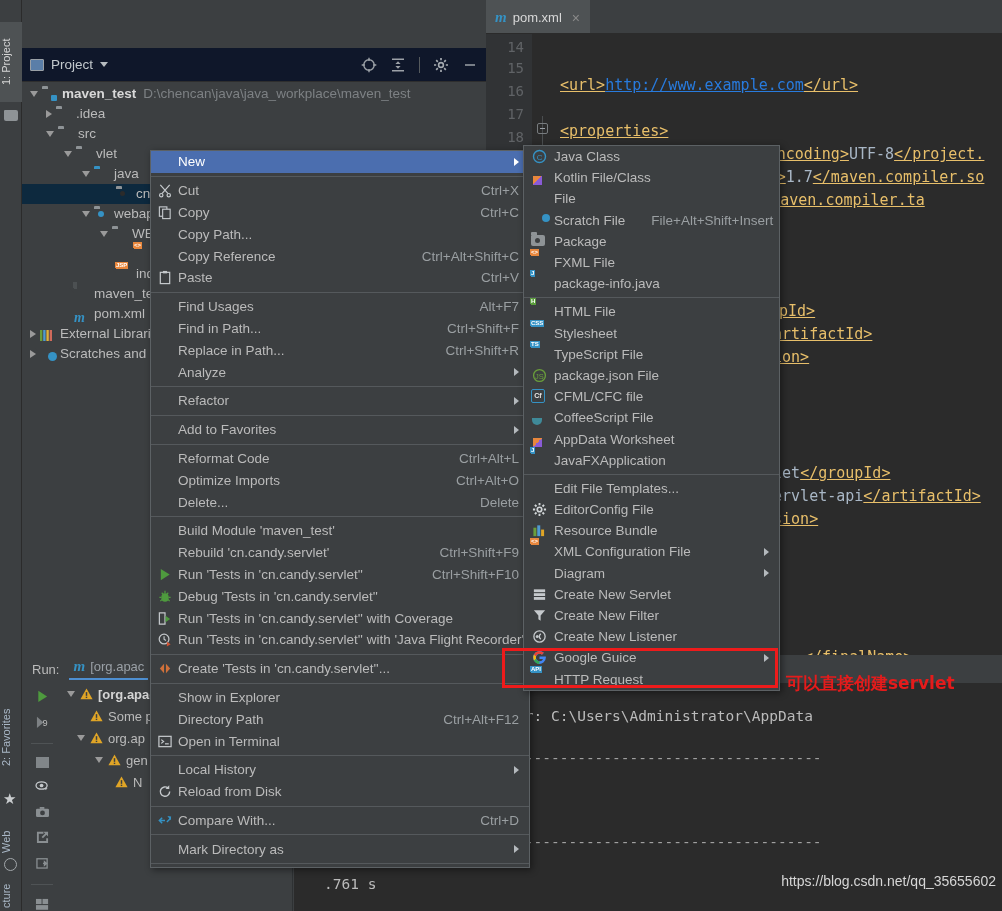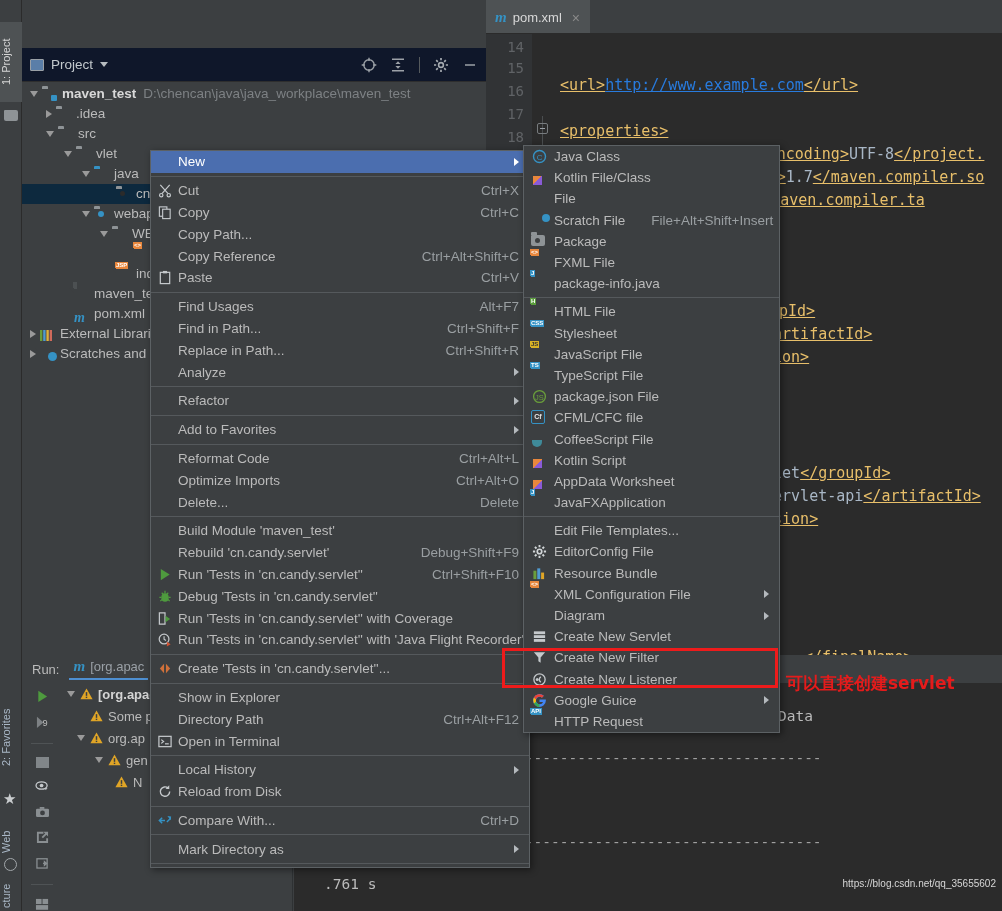--- a/index.html
+++ b/index.html
@@ -207,21 +207,21 @@
     position: absolute; left: 502px; top: 648px; width: 276px; height: 40px;
     border: 3px solid #ee1b1b; z-index: 60; pointer-events: none;
   }
   .red-note {
     position: absolute; left: 786px; top: 672px;
     color: #e51b1b; font-size: 17px; font-weight: bold; z-index: 60;
     font-family: "DejaVu Sans", sans-serif;
   }
   .csdn {
     position: absolute; right: 6px; bottom: 22px;
-    color: #d6d6d6; font-size: 10px; z-index: 30;
+    color: #d6d6d6; font-size: 14px; z-index: 30;
   }
   .topbar { position:absolute; left:0; top:0; width:1002px; height:6px; background:#3c3f41; }
   .topbar .blue { position:absolute; left:34px; top:0; width:26px; height:4px; background:#3592c4; }
   .topbar .cy { position:absolute; left:560px; top:0; width:14px; height:3px; background:#56b6c2; }
 </style>
 </head>
 <body>
 
 <div id="root">
 
@@ -637,21 +637,21 @@
       <span>Delete...</span>
       <span class="acc">Delete</span>
     </div>
     <div class="msep"></div>
 
     <div class="mi">
       <span>Build Module 'maven_test'</span>
     </div>
     <div class="mi">
       <span>Rebuild 'cn.candy.servlet'</span>
-      <span class="acc">Debug+Shift+F9</span>
+      <span class="acc">Ctrl+Shift+F9</span>
     </div>
     <div class="mi">
       <svg class="mic" viewBox="0 0 16 16">
           <path d="M3.5 2l9.5 6-9.5 6z" fill="#4e9a3e"></path>
         </svg>
       <span>Run 'Tests in 'cn.candy.servlet''</span>
       <span class="acc">Ctrl+Shift+F10</span>
     </div>
     <div class="mi">
       <svg class="mic" viewBox="0 0 16 16">
@@ -781,24 +781,20 @@
     <div class="msep"></div>
     <div class="mi">
       <span class="mic"><span class="fti"><span class="bdg" style="background:#5a9c3c;">H</span></span></span>
       <span>HTML File</span>
     </div>
     <div class="mi">
       <span class="mic"><span class="fti"><span class="bdg" style="background:#3592c4;">CSS</span></span></span>
       <span>Stylesheet</span>
     </div>
     <div class="mi">
-      <span class="mic"><span class="fti"><span class="bdg" style="background:#d8b226;color:#333;">JS</span></span></span>
-      <span>JavaScript File</span>
-    </div>
-    <div class="mi">
       <span class="mic"><span class="fti"><span class="bdg" style="background:#3592c4;">TS</span></span></span>
       <span>TypeScript File</span>
     </div>
     <div class="mi">
       <svg class="mic" viewBox="0 0 16 16">
         <circle cx="8" cy="8" r="6.3" fill="none" stroke="#6a9e3b" stroke-width="1.4"></circle>
         <text x="8" y="11.2" font-size="8" fill="#6a9e3b" text-anchor="middle" font-family="Liberation Sans">JS</text>
       </svg>
       <span>package.json File</span>
     </div>
@@ -813,27 +809,20 @@
         <span class="fti"></span>
         <span style="position:absolute;left:1px;bottom:0px;width:10px;height:7px;border-radius:0 0 5px 5px;background:#3f8a99;"></span>
       </span>
       <span>CoffeeScript File</span>
     </div>
     <div class="mi">
       <span class="mic">
         <span class="fti"></span>
         <span style="position:absolute;left:2px;bottom:0;width:9px;height:9px;background:linear-gradient(135deg,#e8873d 0 50%,#8a5bd6 50% 100%);"></span>
       </span>
-      <span>Kotlin Script</span>
-    </div>
-    <div class="mi">
-      <span class="mic">
-        <span class="fti"></span>
-        <span style="position:absolute;left:2px;bottom:0;width:9px;height:9px;background:linear-gradient(135deg,#e8873d 0 50%,#8a5bd6 50% 100%);"></span>
-      </span>
       <span>AppData Worksheet</span>
     </div>
     <div class="mi">
       <span class="mic"><span class="fti"><span class="bdg" style="background:#3592c4;">J</span></span></span>
       <span>JavaFXApplication</span>
     </div>
     <div class="msep"></div>
     <div class="mi">
       <span>Edit File Templates...</span>
     </div>

